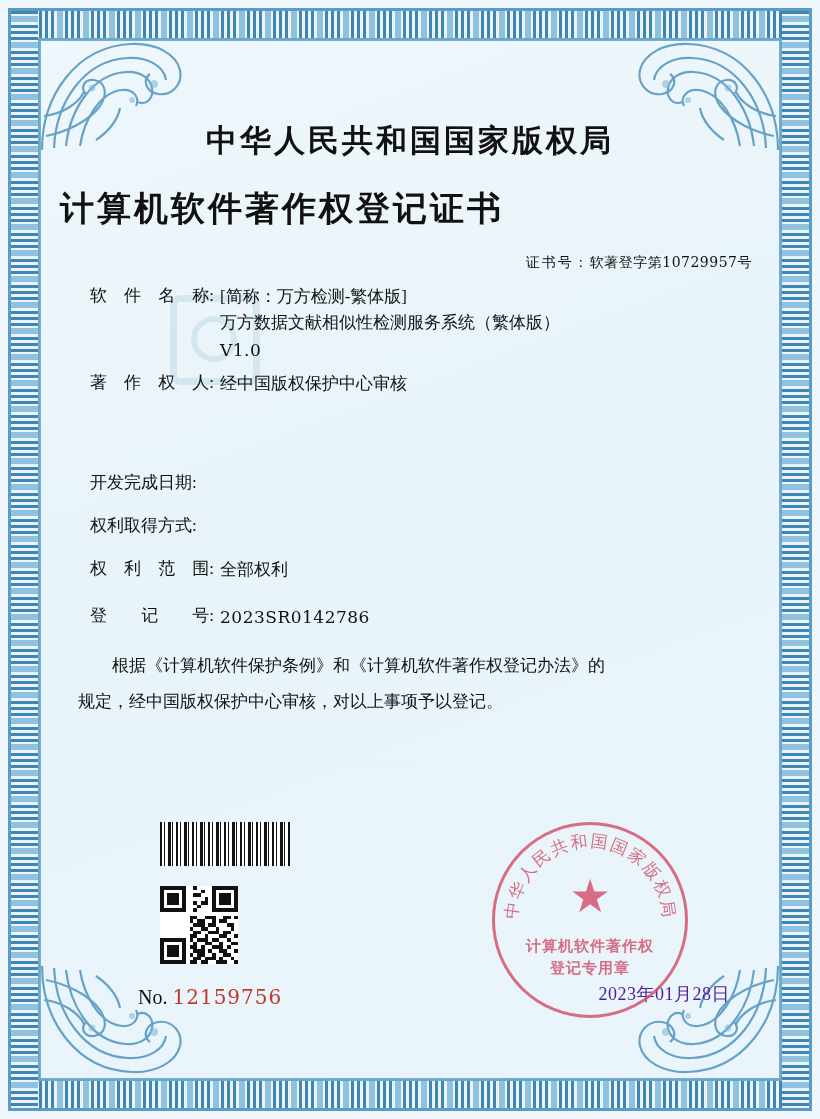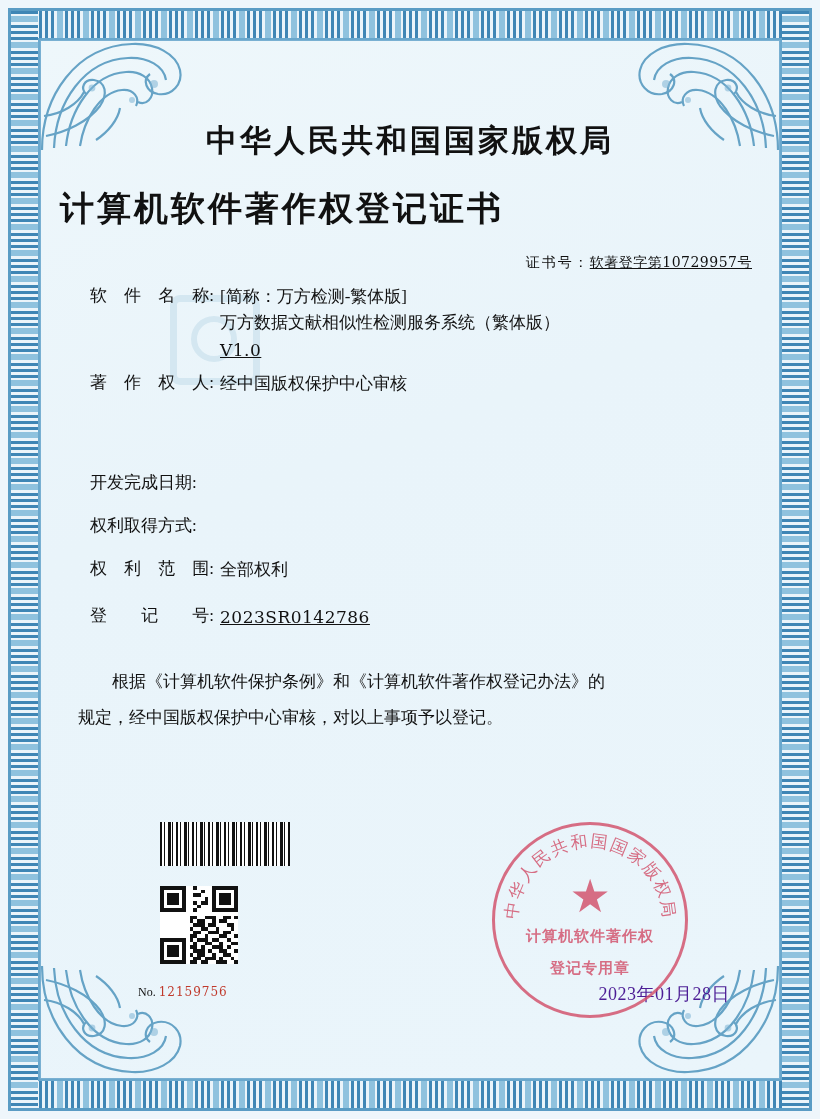--- a/index.html
+++ b/index.html
@@ -158,28 +158,28 @@
   .row .label.spread {
     display: flex;
     justify-content: space-between;
     padding-right: 6px;
   }
   .row .value {
     flex: 1;
     line-height: 1.55;
   }
   .value .ln { display: block; }
-  .mono { font-family: "DejaVu Serif", serif; letter-spacing: 0.5px; text-decoration: underline; }
+  .mono { font-family: "DejaVu Serif", serif; letter-spacing: 0.5px; }
 
   .gap-block { height: 52px; }
 
   .row-tight { margin-bottom: 22px; }
 
   .para {
-    margin-top: 34px;
+    margin-top: 18px;
     font-size: 17px;
     line-height: 2.1;
     color: #111;
     padding: 0 12px 0 18px;
     text-align: justify;
   }
   .para .indent { display:inline-block; width: 34px; }
 
   
   .barcode {
@@ -199,21 +199,21 @@
     position: absolute;
     left: 100px;
     top: 826px;
     width: 78px;
     height: 78px;
   }
   .no-line {
     position: absolute;
     left: 78px;
     top: 925px;
-    font-size: 12px;
+    font-size: 20px;
     color: #111;
   }
   .no-line .no-label { color: #111; }
   .no-line .no-value { color: #c0392b; letter-spacing: 1px; font-family: "DejaVu Serif", serif; }
 
   .issue-date {
     position: absolute;
     right: 30px;
     top: 922px;
     font-size: 18px;
@@ -246,21 +246,21 @@
     color: #d2506a;
   }
   .seal .seal-l1, .seal .seal-l2 {
     position: absolute;
     width: 100%;
     text-align: center;
     font-size: 15px;
     letter-spacing: 1px;
     font-weight: bold;
   }
-  .seal .seal-l1 { top: 102px; }
+  .seal .seal-l1 { top: 112px; }
   .seal .seal-l2 { top: 134px; }
 
   .watermark-logo {
     position: absolute;
     left: 110px;
     top: 235px;
     width: 76px;
     height: 76px;
     border: 7px solid #cfe4ef;
     border-radius: 10px;

